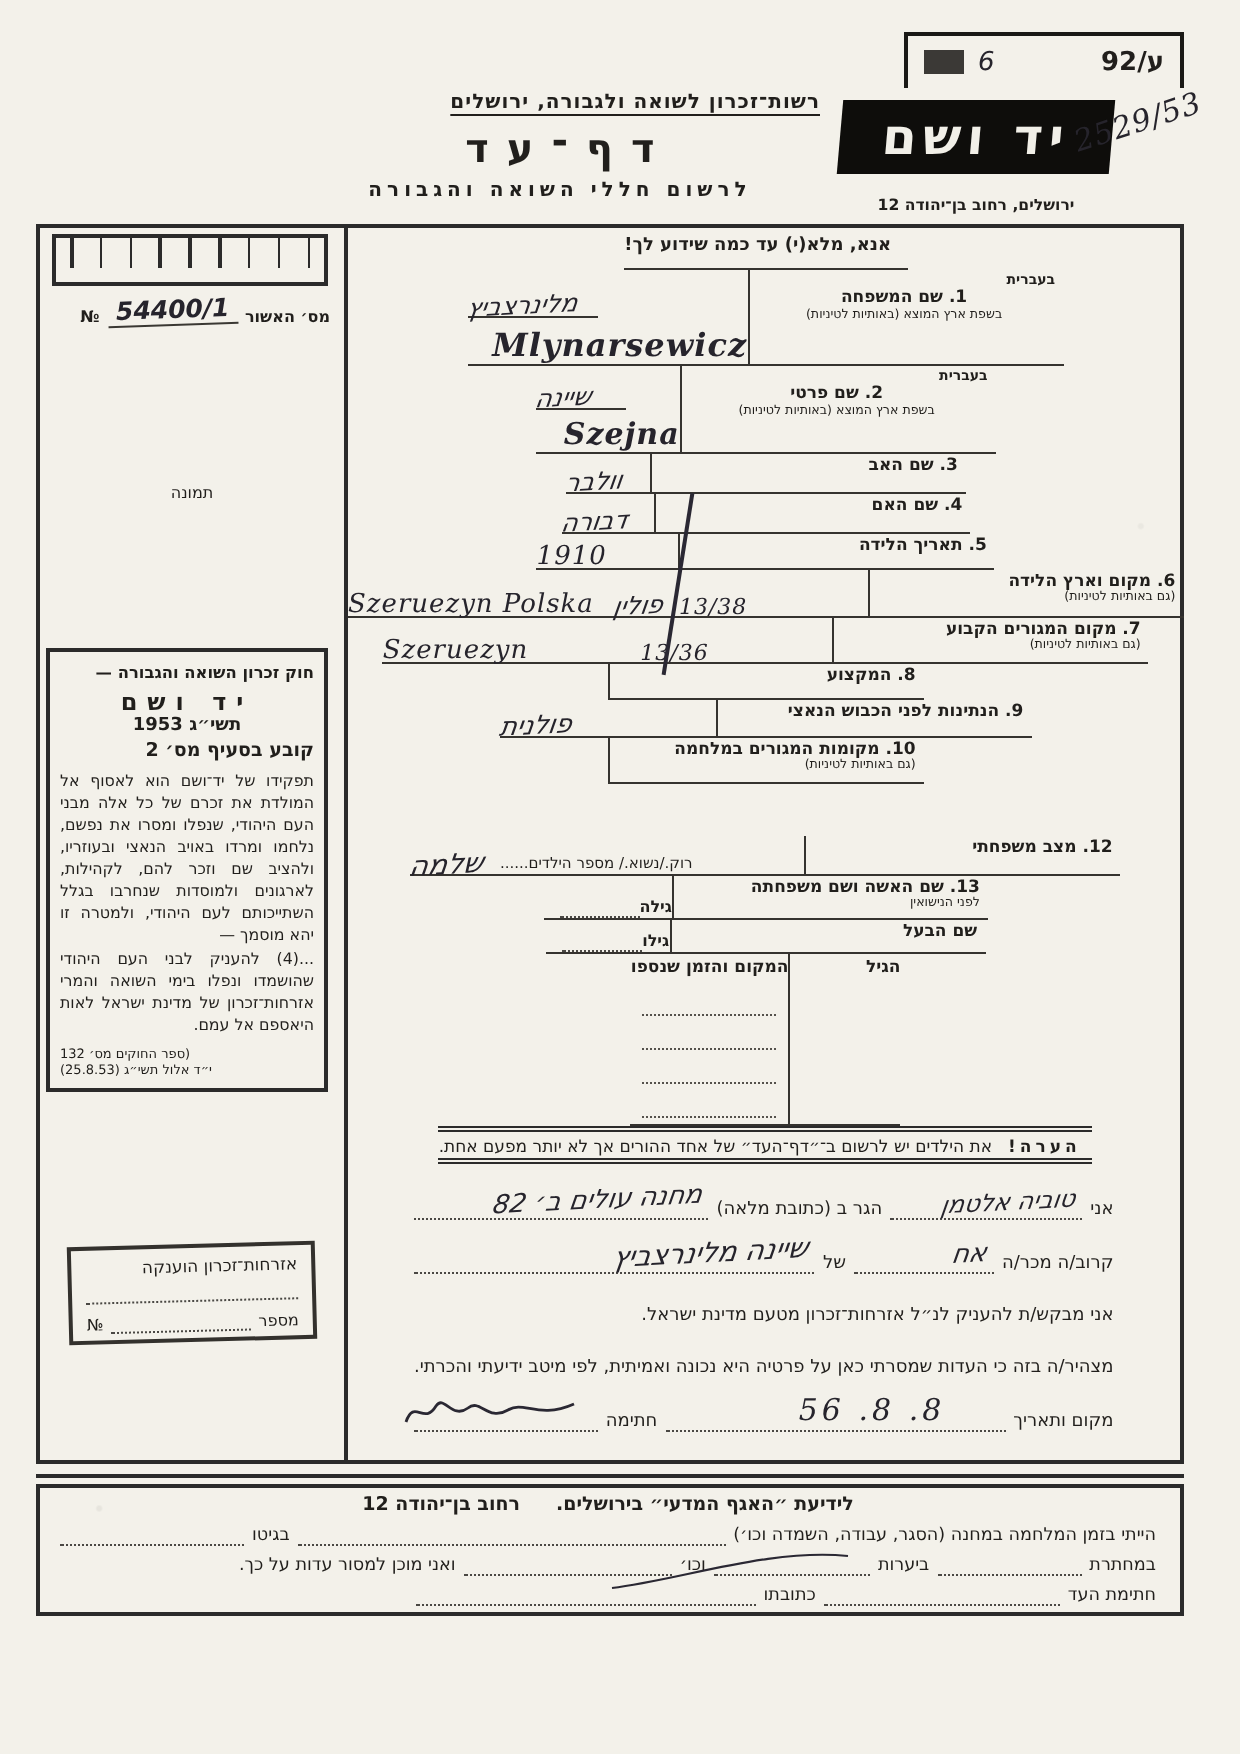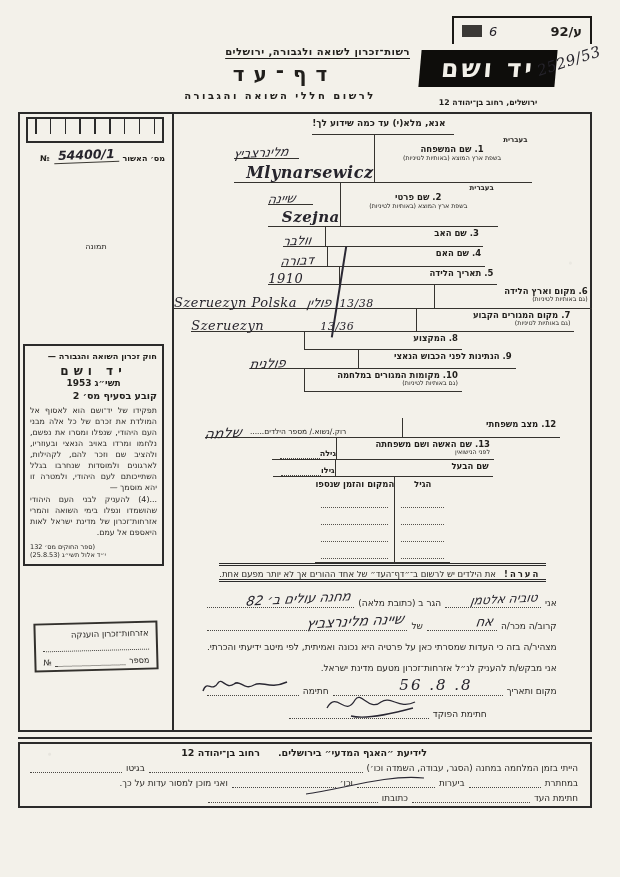--- a/index.html
+++ b/index.html
@@ -57,41 +57,41 @@
   .to-left { justify-content:flex-end;font-weight:bold; } 
   .printed { font-size:7.5px; }
   .dots { border-bottom:1.5px dotted #4a4844; position:relative; height:12px; display:inline-block; }
   .dfill { flex:1; }
   .overhw { position:absolute; right:4px; bottom:1px; }
   .prompt-row { font-size:9px; font-weight:bold; padding:4px 8px 0 0; }
   .note-row { font-size:8.5px; padding:3px 6px 0 0; border-top:3px double #2b2b2b;
               border-bottom:3px double #2b2b2b; }
   .note-head { font-weight:bold; letter-spacing:2px; margin-left:8px; }
   
-  .ch-age { width:56px; flex:none; border-left:1px solid var(--line); display:flex; flex-direction:column; }
+  .ch-age { width:56px; flex:none; border-left:1px solid var(--line); display:flex; flex-direction:row; }
   .ch-place { flex:1; display:flex; flex-direction:column; }
   .ch-head { text-align:center; font-weight:bold; font-size:8.5px; padding-top:2px; height:14px; flex:none; }
   .ch-line { height:17px; border-bottom:1px dotted #55524c; margin:0 6px; flex:none; }
   
   .decl { flex:1; padding:8px 10px 6px 8px; display:flex; flex-direction:column;
           justify-content:space-around; font-size:9px; }
   .dline { display:flex; align-items:flex-end; gap:4px; white-space:nowrap; }
   .sig-svg { position:absolute; right:8px; bottom:-4px; }
   .date-hw { font-size:15px; letter-spacing:2px; }
   
   .tick-box { position:absolute; left:6px; top:3px; width:138px; height:26px;
               border:2px solid #2b2b2b; display:flex; justify-content:space-between;
               align-items:flex-start; padding:0 7px; }
   .tick { width:1.5px; height:15px; background:#2b2b2b; }
   .cert-line { position:absolute; left:2px; top:33px; width:147px; display:flex; direction:rtl;
                align-items:flex-end; font-size:8px; font-weight:bold; gap:4px; padding-right:4px; }
   .cert-num { font-size:12.5px; border-bottom:1px solid #3a3833; padding:0 4px; transform:rotate(-2deg); }
   .photo-label { position:absolute; top:128px; width:100%; text-align:center; font-size:8px; }
   .law-box { position:absolute; left:3px; top:210px; width:141px; border:2px solid #2b2b2b;
-             padding:5px 5px 4px; direction:rtl; font-size:8px; background:var(--bg);margin-top:20px; }
+             padding:5px 5px 4px; direction:rtl; font-size:8px; background:var(--bg); }
   .law-head { text-align:right; font-weight:bold; font-size:8.2px; }
   .law-name { text-align:center; font-weight:bold; font-size:12px; letter-spacing:5px; margin-top:3px; }
   .law-year { text-align:center; font-weight:bold; font-size:9px; }
   .law-clause { font-weight:bold; font-size:9.5px; margin:2px 0 4px; }
   .law-body { text-align:justify; line-height:1.4; font-size:7.9px; }
   .law-refs { margin-top:5px; font-size:6.5px; text-align:left; line-height:1.3; }
   .grant-stamp { position:absolute; left:14px; top:508px; width:124px; border:2px solid #33312d;
                  padding:5px 7px 3px; direction:rtl; transform:rotate(-1.5deg); font-size:8.5px; }
   .gs-dots { border-bottom:1.5px dotted #4a4844; height:9px; margin:3px 0; }
   .gs-bottom { display:flex; align-items:flex-end; gap:4px; font-size:8px; margin-top:2px; }
@@ -337,39 +337,31 @@
         <div class="dline">
           <span>קרוב/ה מכר/ה</span>
           <span class="dots" style="width:70px">
             <span class="overhw hw hw-he" style="font-size:13px">אח</span>
           </span>
           <span>של</span>
           <span class="dots dfill">
             <span class="overhw hw hw-he" style="font-size:14px">שיינה מלינרצביץ</span>
           </span>
         </div>
+        <div class="dline">אני מבקש/ת להעניק לנ״ל אזרחות־זכרון מטעם מדינת ישראל.</div>
         <div class="dline">מצהיר/ה בזה כי העדות שמסרתי כאן על פרטיה היא נכונה ואמיתית, לפי מיטב ידיעתי והכרתי.</div>
-        <div class="dline">אני מבקש/ת להעניק לנ״ל אזרחות־זכרון מטעם מדינת ישראל.</div>
         <div class="dline">
           <span>מקום ותאריך</span>
           <span class="dots" style="width:170px">
             <span class="overhw hw hw-lat date-hw" style="right:30px">8. 8. 56</span>
           </span>
           <span>חתימה</span>
           <span class="dots dfill">
             <svg class="sig-svg" width="92" height="24" viewBox="0 0 92 24">
               <path d="M4 16 C8 4 13 18 19 8 C23 2 27 15 35 9 C41 4 45 16 55 10 C63 5 70 15 88 7" fill="none" stroke="#2a2833" stroke-width="1.4"></path>
-            </svg>
-          </span>
-        </div>
-        <div class="dline" style="padding-right:70px">
-          <span>חתימת הפוקד</span>
-          <span class="dots" style="width:140px">
-            <svg class="sig-svg" width="100" height="30" viewBox="0 0 100 30">
-              <path d="M6 16 C16 -2 24 26 34 8 C40 -2 48 20 60 10 C70 3 78 18 94 10 M30 24 C45 28 70 22 92 16" fill="none" stroke="#2a2833" stroke-width="1.3"></path>
             </svg>
           </span>
         </div>
       </div>
 
     </div>
   </div>
 
   <div class="pen-slash"></div>
 

